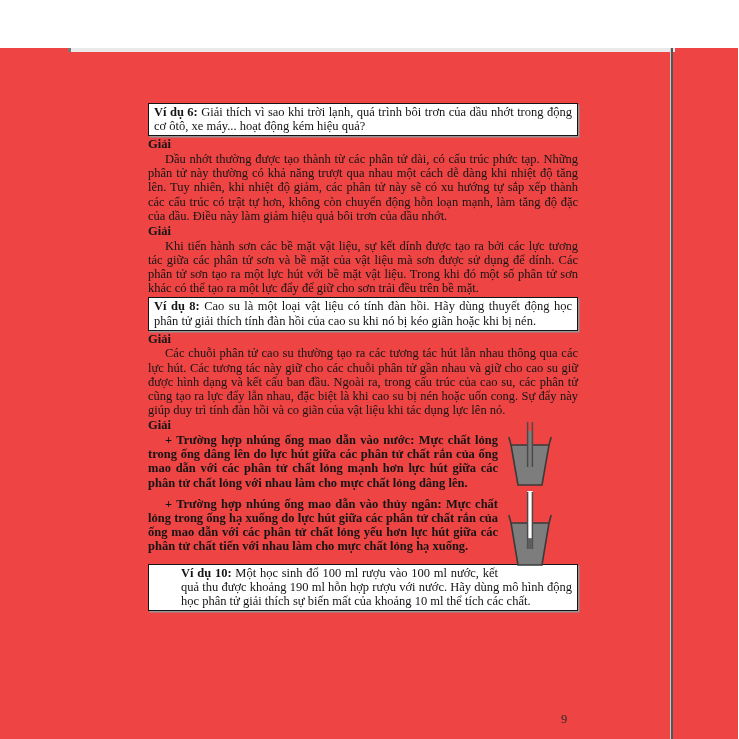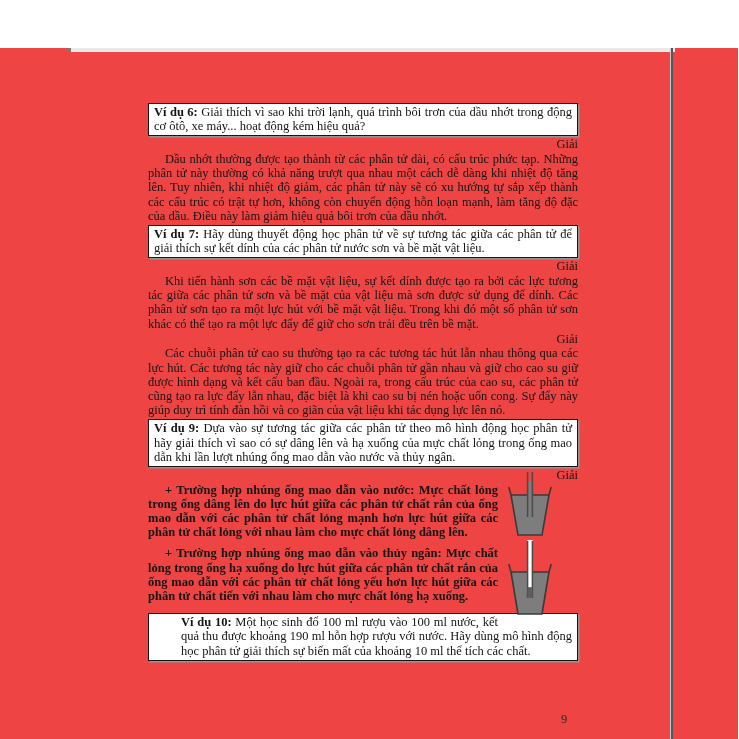--- a/index.html
+++ b/index.html
@@ -17,21 +17,21 @@
   }
   .content {
     position:absolute; left:148px; top:55px; width:430px;
     font-size:12.5px; line-height:14.2px; text-align:justify;
   }
   .vd-box {
     border:1.5px solid #141414; box-shadow:1.5px 1.5px 0 0 #969696;
     padding:1px 5px 2px 5px; margin-top:2px; background:#fff;
   }
   .vd-box b { font-weight:bold; }
-  .giai { font-weight:normal; text-align:right; line-height:14.6px; margin:1px 0 0 0; }
+  .giai { font-weight:bold; text-align:left; line-height:14.6px; margin:1px 0 0 0; }
   .para { margin:0; text-indent:17px; }
   .sol-block { margin:0;font-weight:bold; }
   .sol-block.mercury { margin-top:7px; }
   .fig-rise  { float:right; margin:-12px 26px 0 10px; }
   .fig-fall  { float:right; margin:-6px 26px 0 10px; }
   .vd10 { margin-top:10px;padding-left:32px; }
   .page-num {
     position:absolute; left:561px; top:664px; font-size:12.5px; color:#2a2a2a;
     font-family:"Liberation Serif", serif;
   }
@@ -46,34 +46,30 @@
 
   <div class="content">
 
     <div class="vd-box" style="margin-top:0">
       <b>Ví dụ 6:</b>
       <span>Giải thích vì sao khi trời lạnh, quá trình bôi trơn của dầu nhớt trong động cơ ôtô, xe máy... hoạt động kém hiệu quả?</span>
     </div>
     <div class="giai">Giải</div>
     <p class="para">Dầu nhớt thường được tạo thành từ các phân tử dài, có cấu trúc phức tạp. Những phân tử này thường có khả năng trượt qua nhau một cách dễ dàng khi nhiệt độ tăng lên. Tuy nhiên, khi nhiệt độ giảm, các phân tử này sẽ có xu hướng tự sắp xếp thành các cấu trúc có trật tự hơn, không còn chuyển động hỗn loạn mạnh, làm tăng độ đặc của dầu. Điều này làm giảm hiệu quả bôi trơn của dầu nhớt.</p>
 
-    <div class="vd-box">
-      <b>Ví dụ 7:</b>
-      <span>Hãy dùng thuyết động học phân tử về sự tương tác giữa các phân tử để giải thích sự kết dính của các phân tử nước sơn và bề mặt vật liệu.</span>
-    </div>
     <div class="giai">Giải</div>
     <p class="para">Khi tiến hành sơn các bề mặt vật liệu, sự kết dính được tạo ra bởi các lực tương tác giữa các phân tử sơn và bề mặt của vật liệu mà sơn được sử dụng để dính. Các phân tử sơn tạo ra một lực hút với bề mặt vật liệu. Trong khi đó một số phân tử sơn khác có thể tạo ra một lực đẩy để giữ cho sơn trải đều trên bề mặt.</p>
 
+    <div class="vd-box">
+      <b>Ví dụ 8:</b>
+      <span>Cao su là một loại vật liệu có tính đàn hồi. Hãy dùng thuyết động học phân tử giải thích tính đàn hồi của cao su khi nó bị kéo giãn hoặc khi bị nén.</span>
+    </div>
     <div class="giai">Giải</div>
     <p class="para">Các chuỗi phân tử cao su thường tạo ra các tương tác hút lẫn nhau thông qua các lực hút. Các tương tác này giữ cho các chuỗi phân tử gần nhau và giữ cho cao su giữ được hình dạng và kết cấu ban đầu. Ngoài ra, trong cấu trúc của cao su, các phân tử cũng tạo ra lực đẩy lẫn nhau, đặc biệt là khi cao su bị nén hoặc uốn cong. Sự đẩy này giúp duy trì tính đàn hồi và co giãn của vật liệu khi tác dụng lực lên nó.</p>
 
-    <div class="vd-box">
-      <b>Ví dụ 9:</b>
-      <span>Dựa vào sự tương tác giữa các phân tử theo mô hình động học phân tử hãy giải thích vì sao có sự dâng lên và hạ xuống của mực chất lỏng trong ống mao dẫn khi lần lượt nhúng ống mao dẫn vào nước và thủy ngân.</span>
-    </div>
     <div class="giai">Giải</div>
 
     <div class="sol-block">
       <svg class="fig-rise" width="44" height="66" viewBox="0 0 44 66">
         <polygon points="3,24 41,24 34,64 10,64" fill="#7d7d7d" stroke="#3a3a3a" stroke-width="1.6"></polygon>
         <line x1="3" y1="24" x2="0.8" y2="16" stroke="#3a3a3a" stroke-width="1.6"></line>
         <line x1="41" y1="24" x2="43.2" y2="16" stroke="#3a3a3a" stroke-width="1.6"></line>
         <rect x="19.6" y="10" width="4.8" height="15" fill="#7d7d7d"></rect>
         <line x1="19.6" y1="1" x2="19.6" y2="46" stroke="#4a4a4a" stroke-width="1.5"></line>
         <line x1="24.4" y1="1" x2="24.4" y2="46" stroke="#4a4a4a" stroke-width="1.5"></line>

